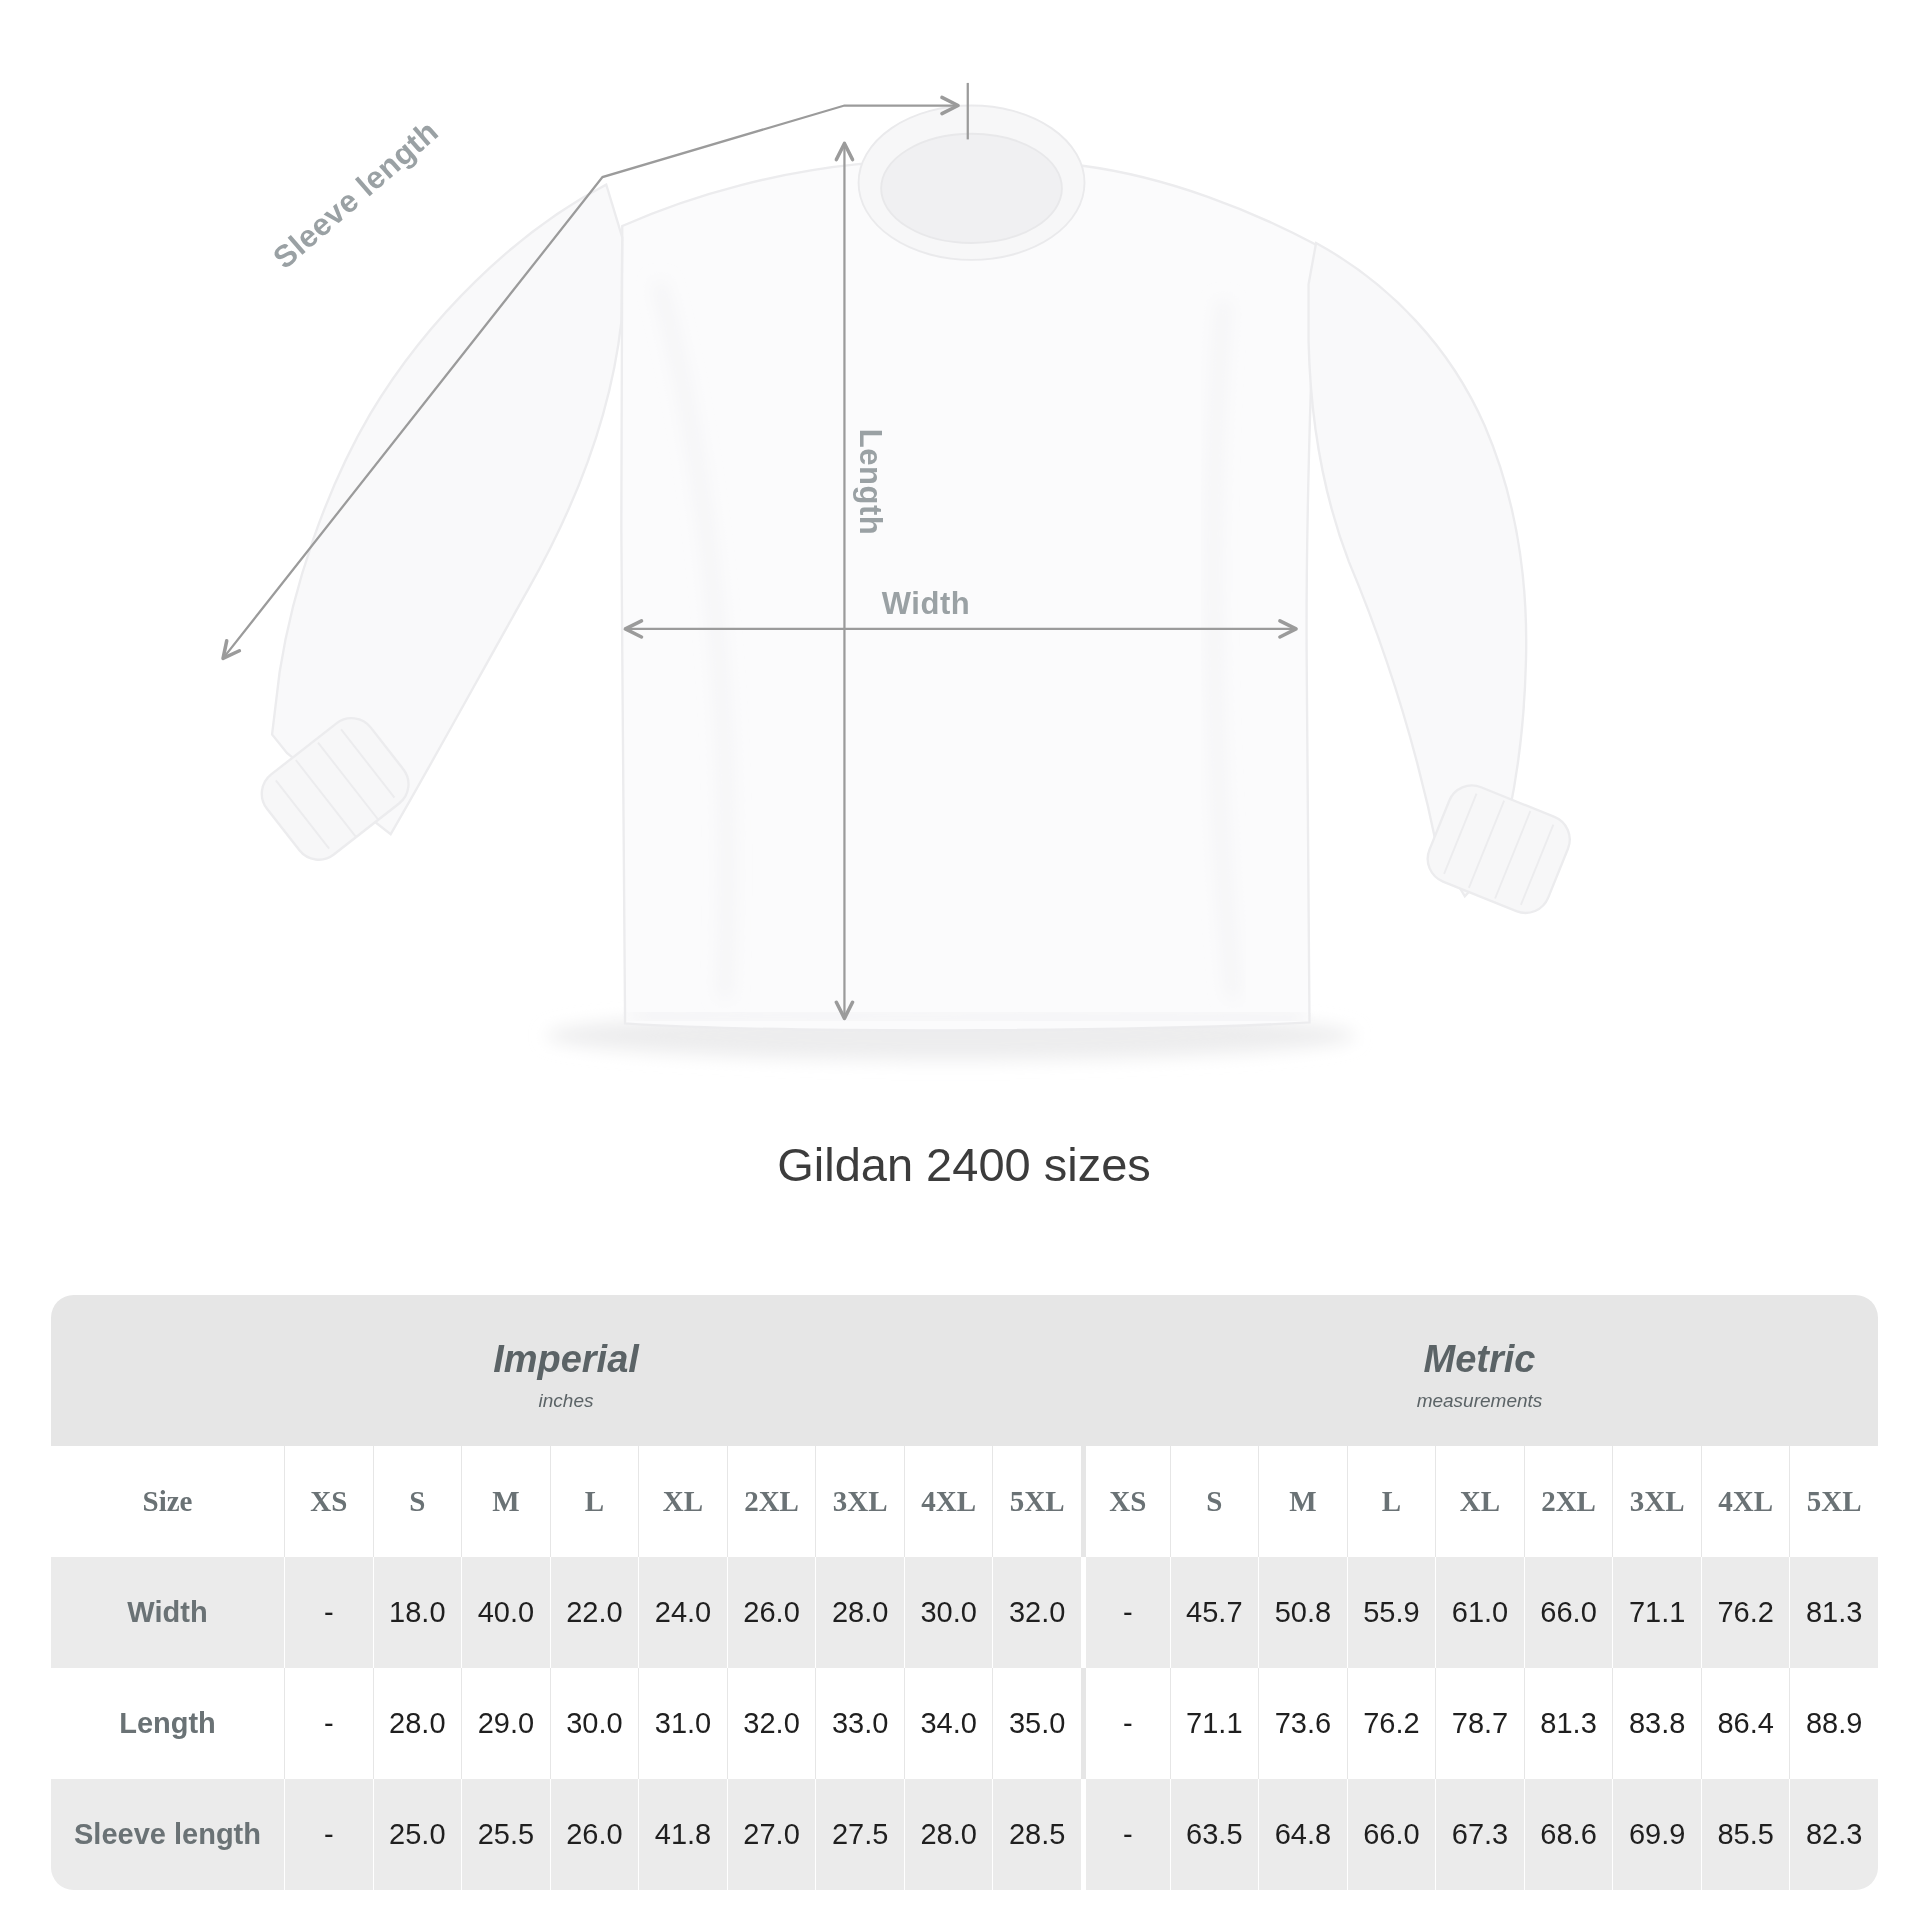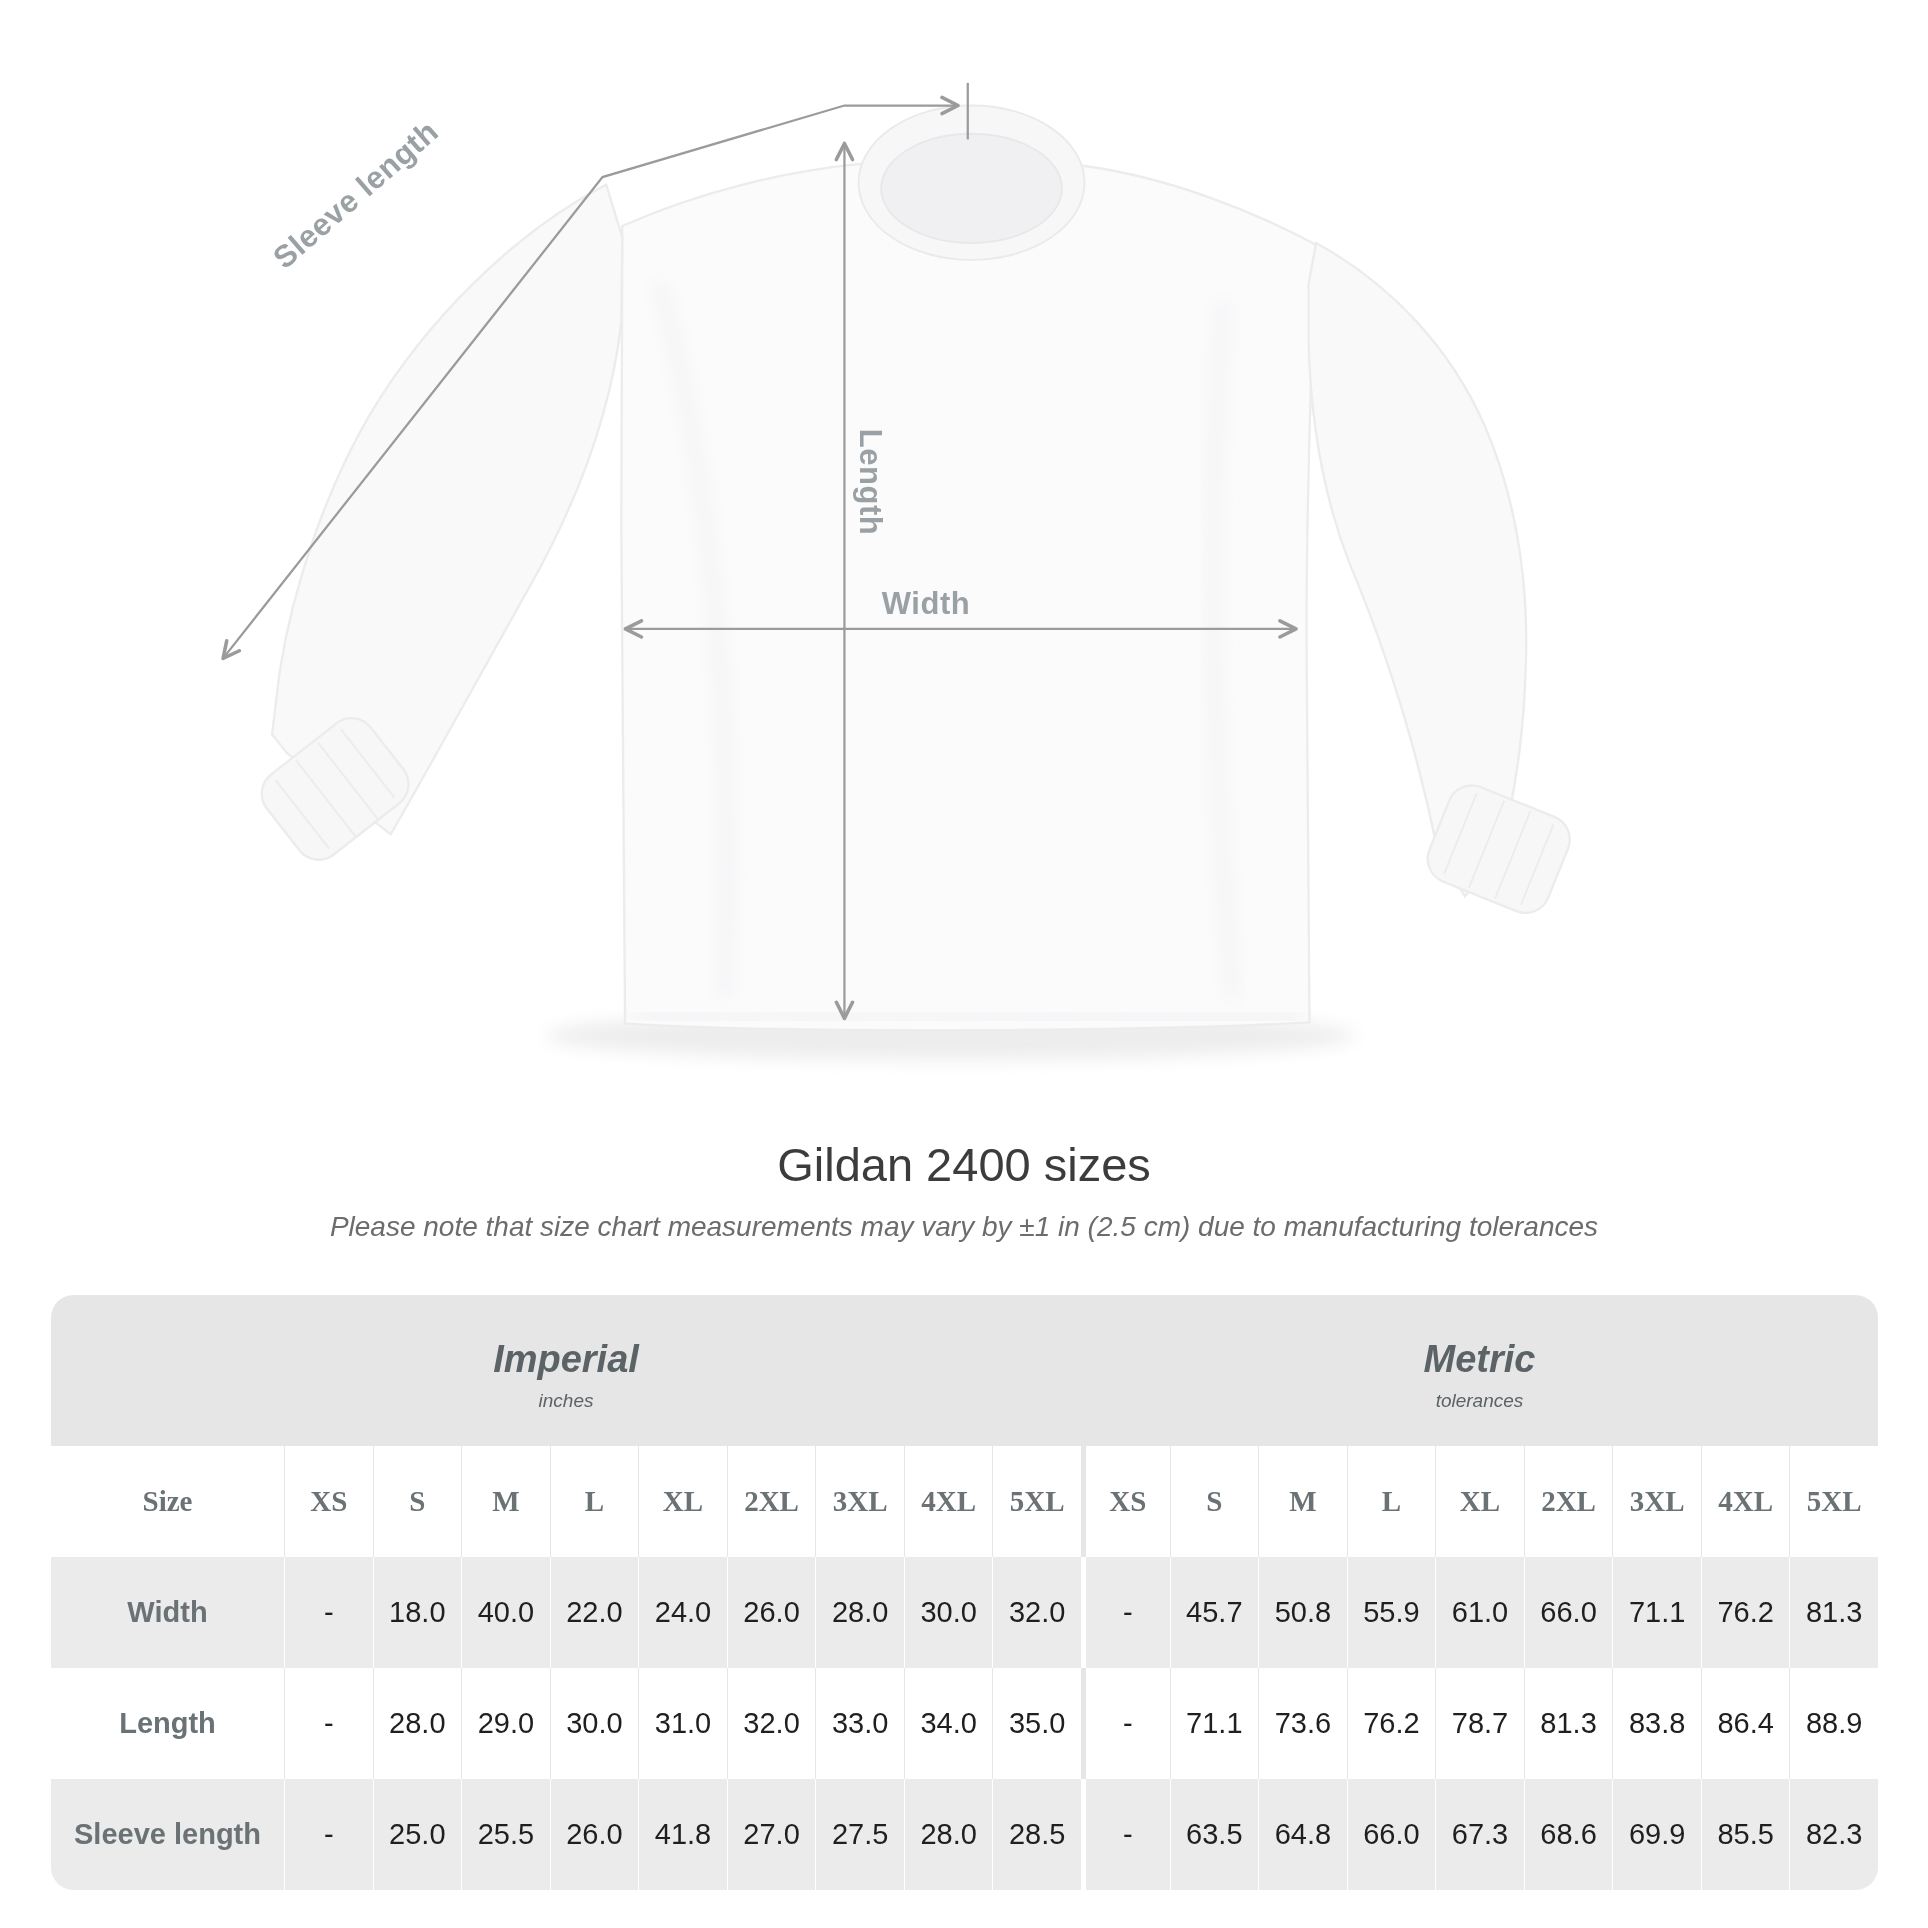--- a/index.html
+++ b/index.html
@@ -99,32 +99,31 @@
 
       <line class="meas" x1="666" y1="668" x2="1375" y2="668" marker-start="url(#arw)" marker-end="url(#arw)"></line>
     </svg>
 
     <div class="mlabel" id="lbl-sleeve">Sleeve length</div>
     <div class="mlabel" id="lbl-length">Length</div>
     <div class="mlabel" id="lbl-width">Width</div>
   </div>
 
   <div class="page-title">Gildan 2400 sizes</div>
-  <div class="page-subtitle">Please note that size chart measurements may vary by ±1 in (2.5 cm) due to manufacturing tolerances</div>
 
   <div class="tbl">
 
     <div class="ghead">
       <div class="ghalf left">
         <div class="glabel">Imperial</div>
         <div class="gsub">inches</div>
       </div>
       <div class="ghalf right">
         <div class="glabel">Metric</div>
-        <div class="gsub">tolerances</div>
+        <div class="gsub">measurements</div>
       </div>
     </div>
 
     <div class="trow hdr">
       <div class="cell first">Size</div>
       <div class="cell">XS</div>
       <div class="cell">S</div>
       <div class="cell">M</div>
       <div class="cell">L</div>
       <div class="cell">XL</div>

